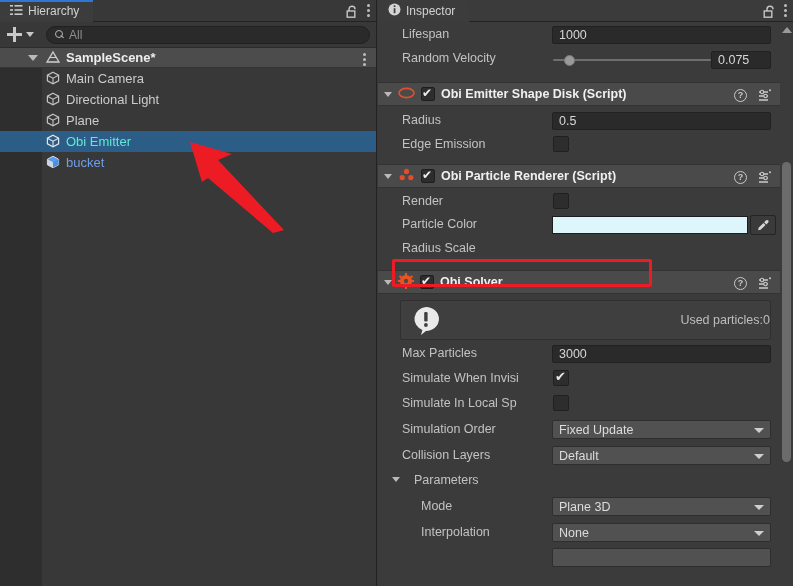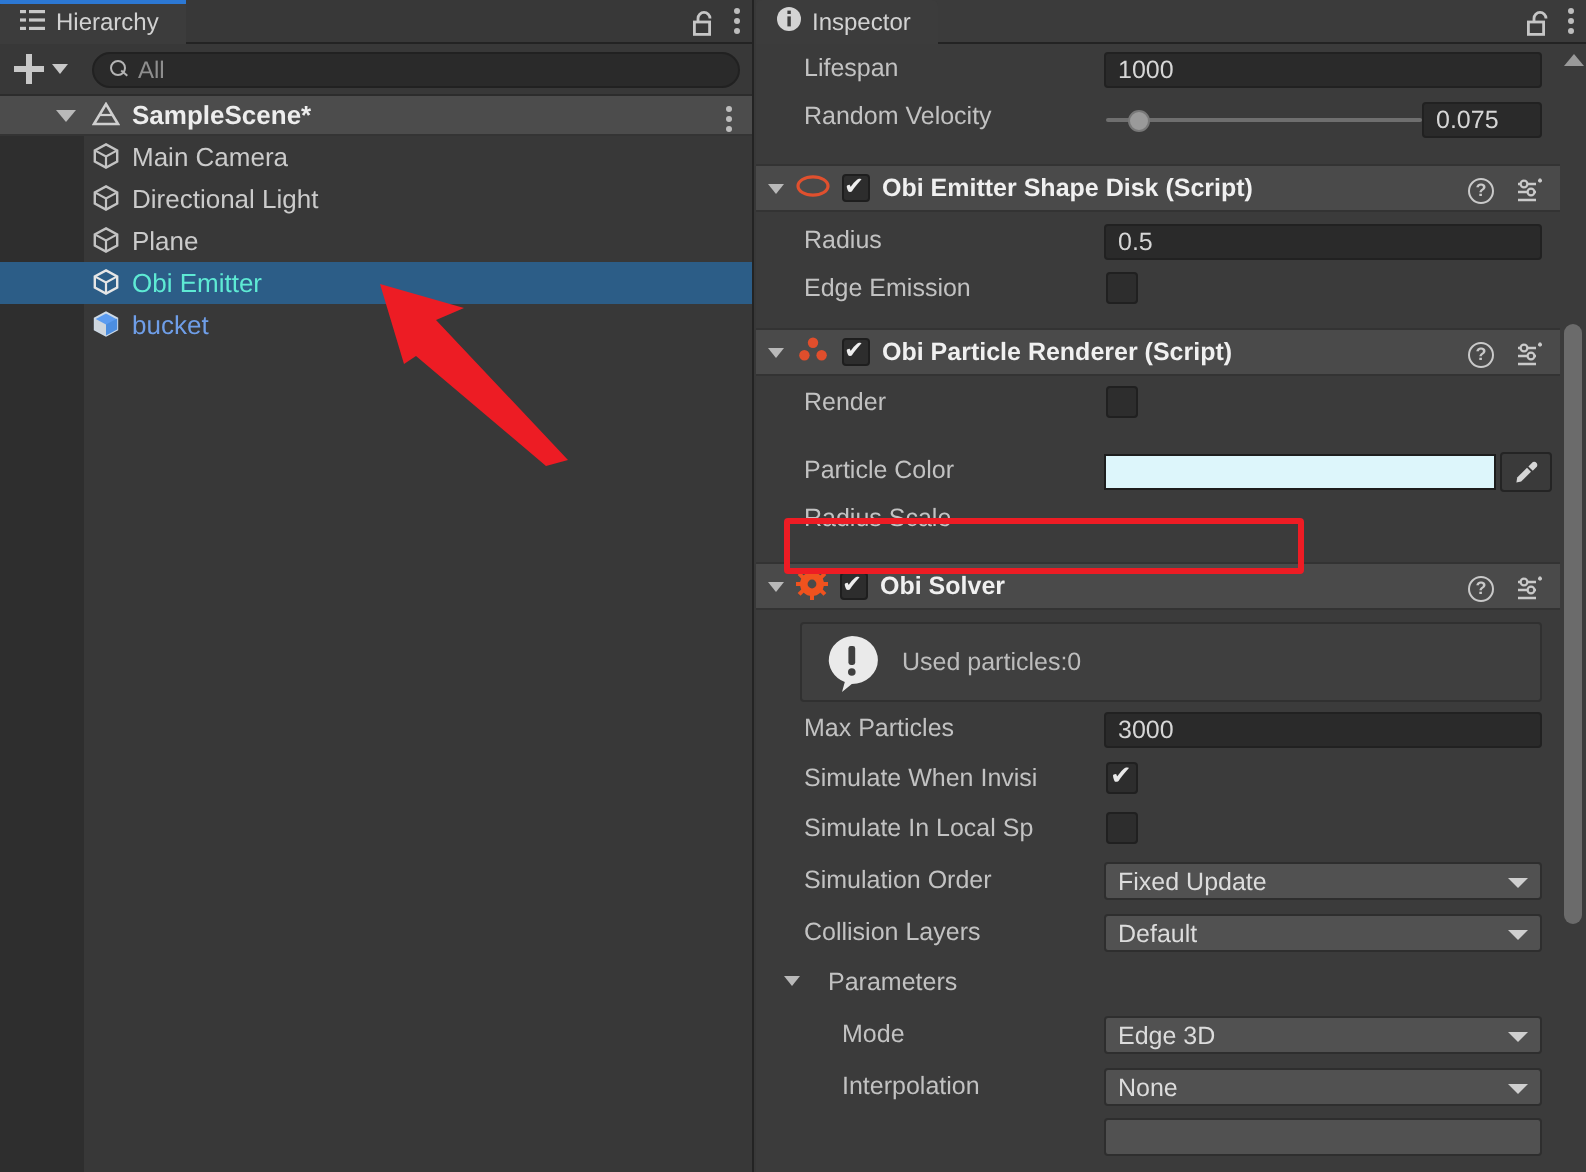--- a/index.html
+++ b/index.html
@@ -430,21 +430,21 @@
               <i></i>
             </span>
         </span>
       </div>
 
       <div class="row" style="height:24px;margin-top:2px;">
         <span class="lbl" style="position:absolute;left:24px;top:4px;">Render</span>
         <span class="chk" style="left:175px;top:3px;"></span>
       </div>
 
-      <div class="row" style="height:23px;margin-top:11px;">
+      <div class="row" style="height:23px;">
         <span class="lbl" style="position:absolute;left:24px;top:3px;">Particle Color</span>
         <span class="colorswatch" id="particle-color-swatch" style="left: 174px; top: 2px; width: 196px; background: rgb(221, 246, 251);"></span>
         <span class="eyedrop" style="left:372px;top:1px;">
           <svg width="13" height="13" viewBox="0 0 13 13">
             <path d="M11.4 1.6 a1.8 1.8 0 0 0-2.6 0 L7.2 3.2 l2.2 2.2 1.6-1.6 a1.8 1.8 0 0 0 .4-2.2 Z" fill="#d6d6d6"></path>
             <path d="M6.5 3.9 L1.6 8.8 L1.2 11.2 L3.6 10.8 L8.5 5.9 Z" fill="#d6d6d6"></path>
           </svg>
         </span>
       </div>
 
@@ -484,21 +484,21 @@
           </span>
           <span class="kebab">
               <i></i>
               <i></i>
               <i></i>
             </span>
         </span>
       </div>
 
       <div style="position:relative;height:48px;">
-        <div class="infobox" style="left:22px;top:6px;width:371px;height:40px;">
+        <div class="infobox" style="left:22px;top:6px;width:371px;height:40px;justify-content:space-between;">
           <span class="info-ico">
             <svg width="30" height="30" viewBox="0 0 30 30">
               <path d="M15 2 A13 12 0 1 1 14.9 26 L10 30 L11.4 25 A13 12 0 0 1 15 2 Z" fill="#eaeaea"></path>
               <rect x="13.2" y="7" width="3.4" height="9.5" rx="1.2" fill="#3f3f3f"></rect>
               <circle cx="14.9" cy="20" r="1.9" fill="#3f3f3f"></circle>
             </svg>
           </span>
           <span class="info-txt">Used particles:0</span>
         </div>
       </div>
@@ -535,21 +535,21 @@
       </div>
 
       <div class="row" style="height:25px;">
         <span class="tri small" style="position:absolute;left:14px;top:8px;"></span>
         <span class="lbl" style="position:absolute;left:36px;top:4px;">Parameters</span>
       </div>
 
       <div class="row" style="height:26px;">
         <span class="lbl" style="position:absolute;left:43px;top:5px;">Mode</span>
         <span class="popup" style="left:174px;top:3px;width:219px;">
-          <span>Edge 3D</span>
+          <span>Plane 3D</span>
           <span class="arw"></span>
         </span>
       </div>
 
       <div class="row" style="height:26px;">
         <span class="lbl" style="position:absolute;left:43px;top:5px;">Interpolation</span>
         <span class="popup" style="left:174px;top:3px;width:219px;">
           <span>None</span>
           <span class="arw"></span>
         </span>

